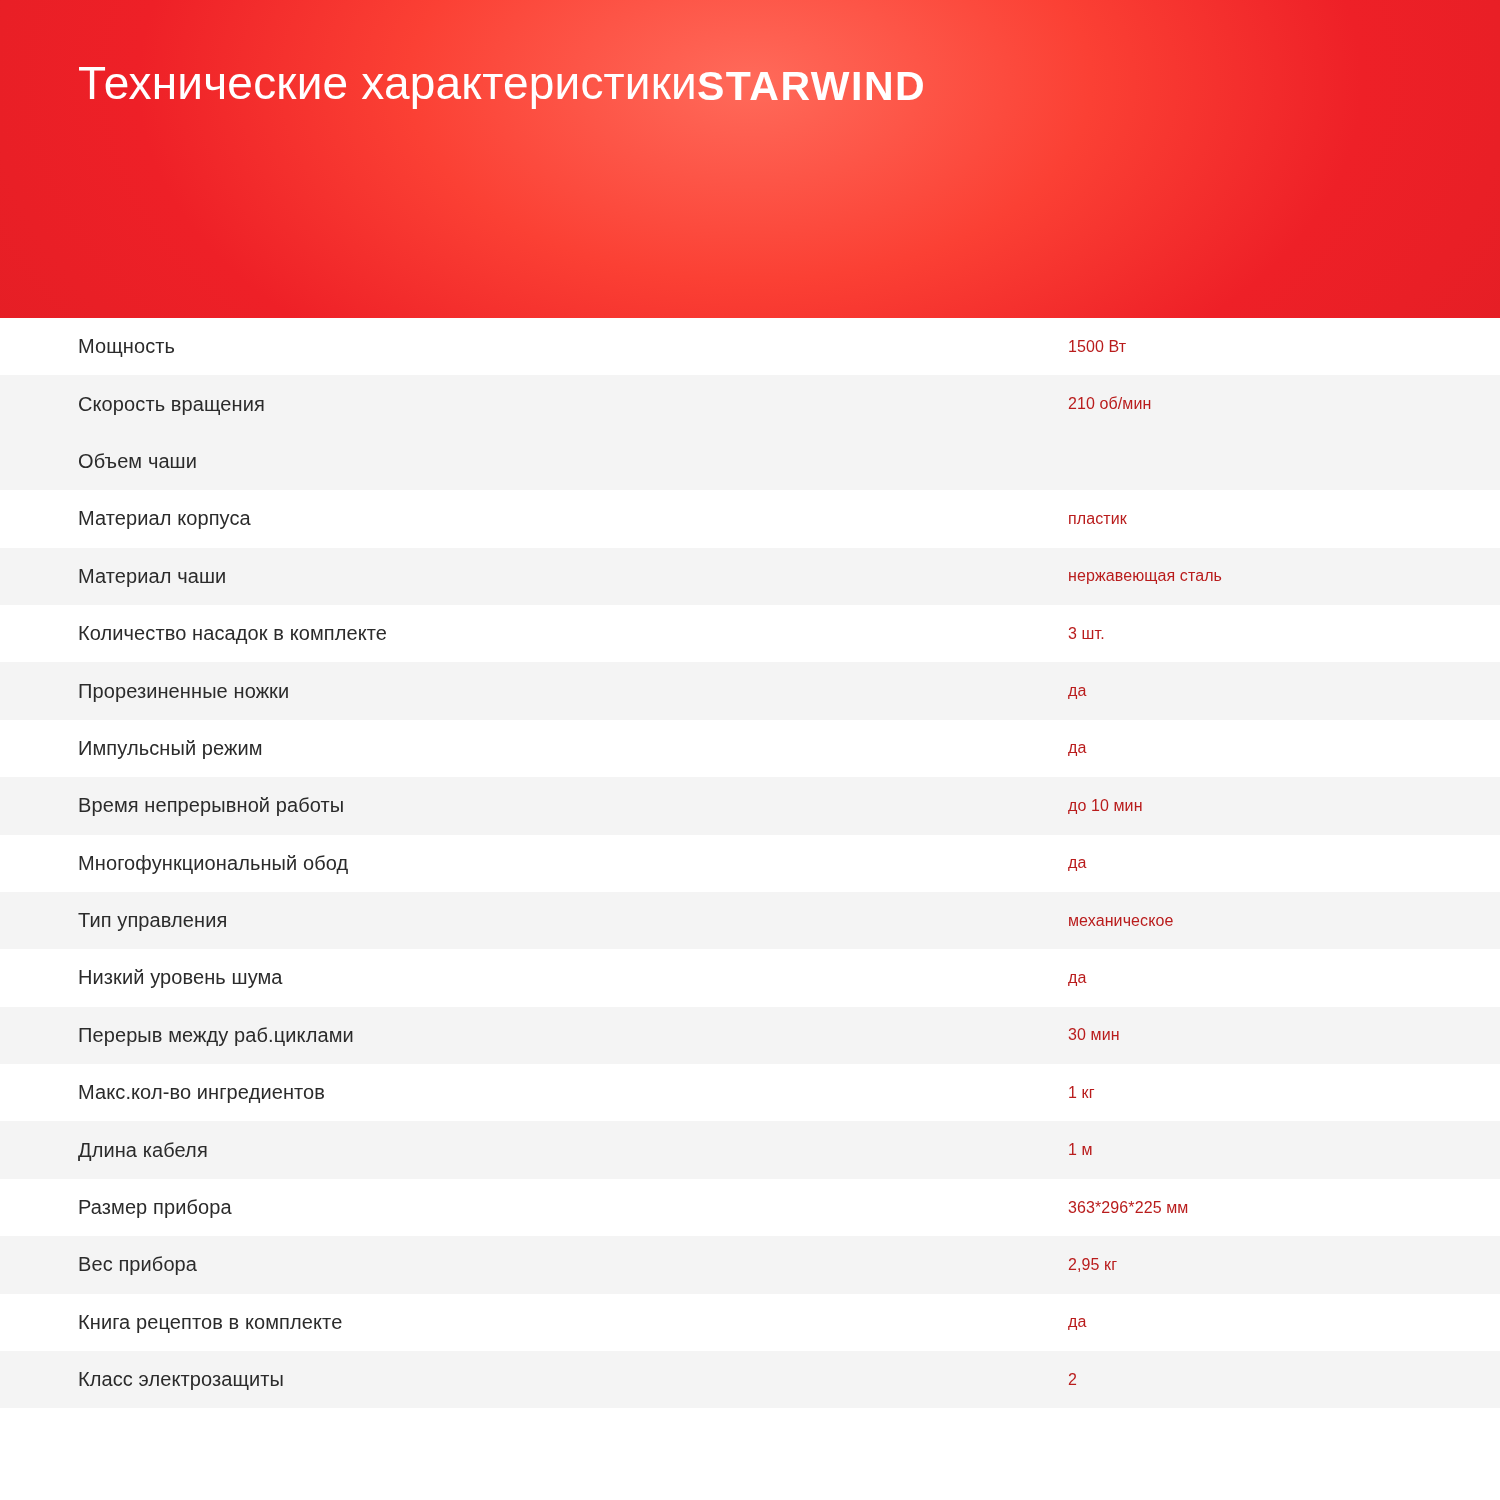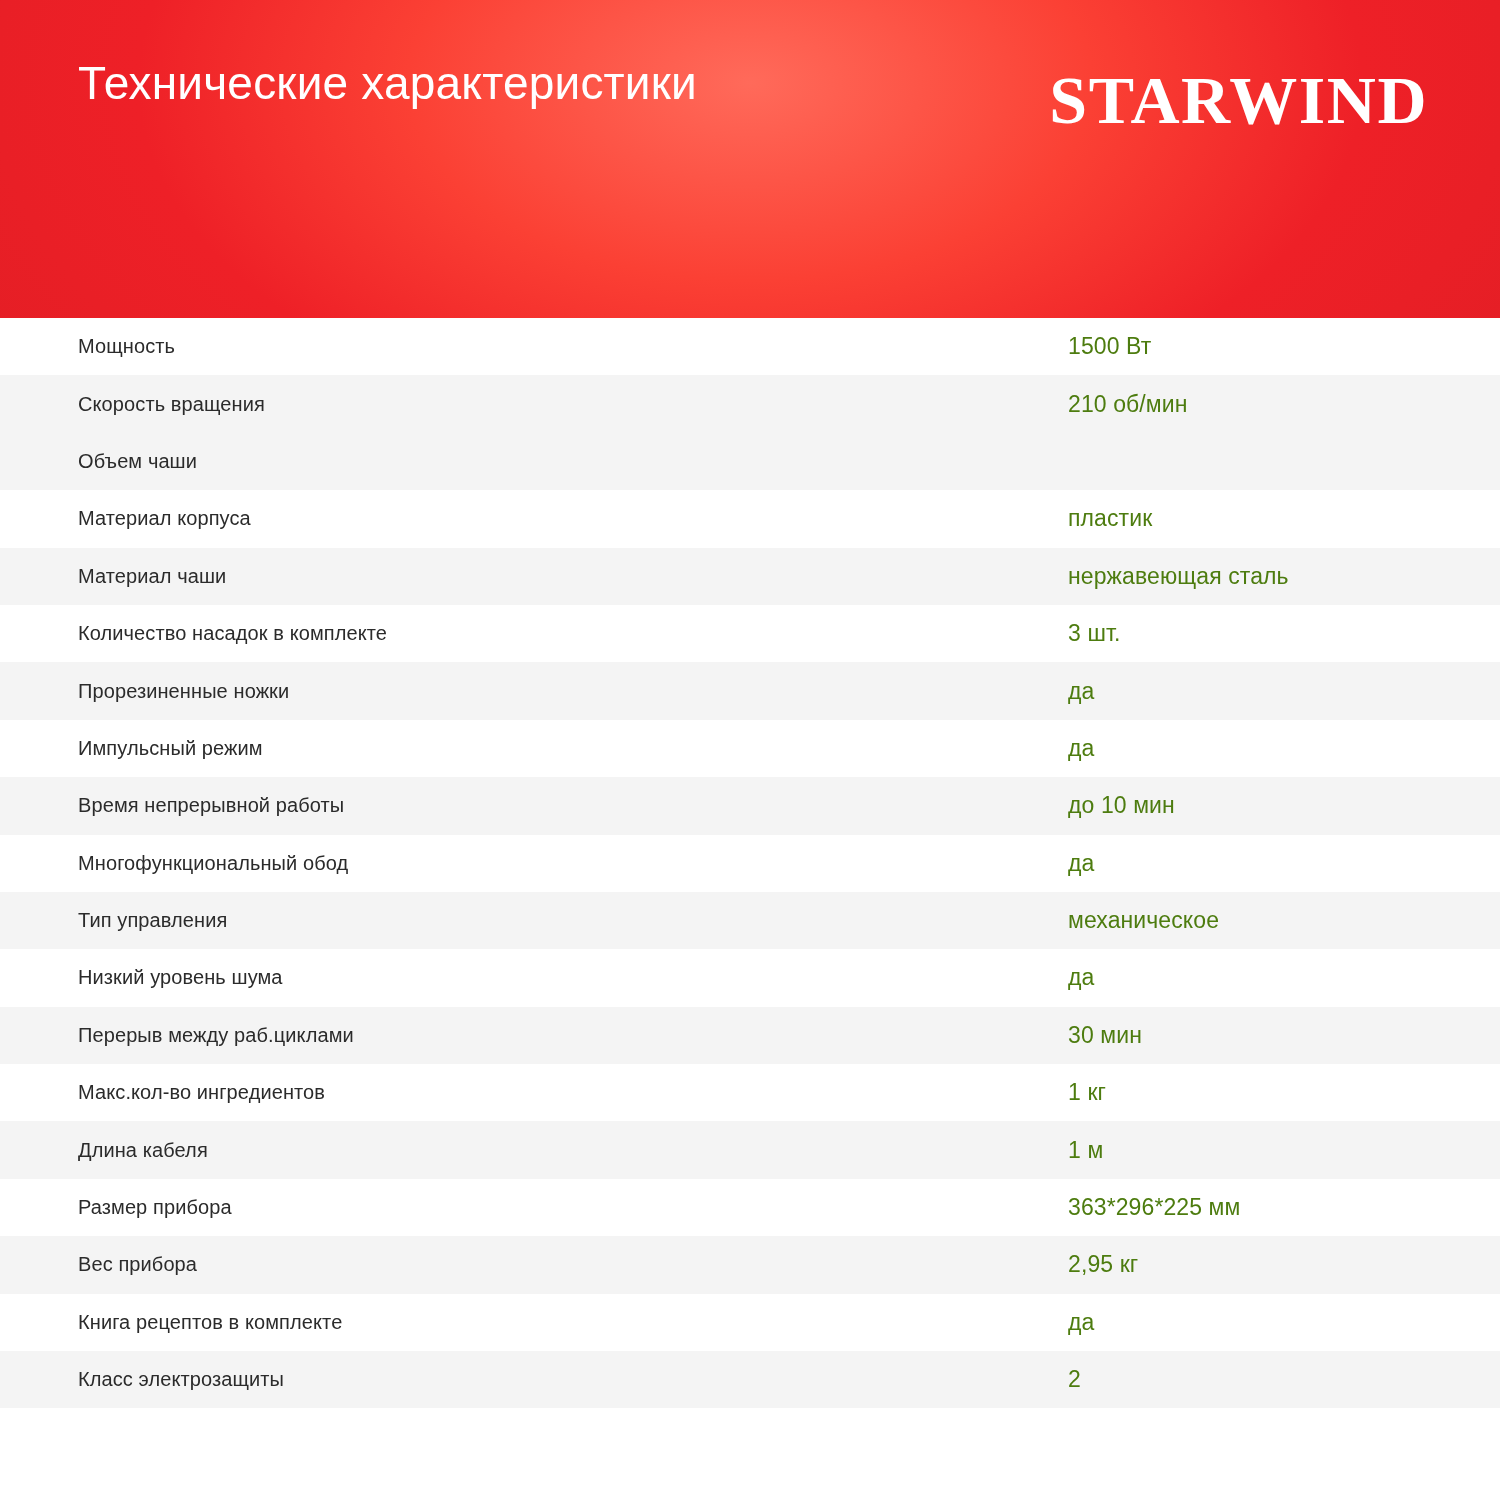--- a/index.html
+++ b/index.html
@@ -22,43 +22,42 @@
   }
   
   .header {
     height: 318px;
     position: relative;
     background: #ec2027;
     background-image:
       radial-gradient(ellipse 900px 520px at 50% 26%, #ff6a5a 0%, #fb4034 38%, #ee2027 68%, #e41e25 100%);
     display: flex;
     align-items: flex-start;
-    justify-content: space-between;
     box-sizing: border-box;
     padding: 52px 72px 0 78px;
     overflow: hidden;
   }
   .header-title {
     color: #ffffff;
     font-size: 46px;
     line-height: 1.38;
     font-weight: 400;
     letter-spacing: 0.2px;
     max-width: 620px;
     margin: 0;
   }
   .brand {
     color: #ffffff;
-    font-size: 68px;
+    font-size: 41px;
     font-weight: 800;
     letter-spacing: 1.5px;
     line-height: 1;
     margin-top: 14px;
     white-space: nowrap;
-    font-family: Liberation Serif, serif;
+    font-family: Liberation Sans, sans-serif;
   }
   
   .specs {
     flex: 1;
     display: flex;
     flex-direction: column;
     padding: 0;
   }
   .spec-row {
     display: flex;
@@ -75,22 +74,22 @@
   }
   .spec-label {
     flex: 0 0 990px;
     color: #2b2b2b;
     font-size: 20px;
     letter-spacing: 0.1px;
     white-space: nowrap;
   }
   .spec-value {
     flex: 1;
-    color: #4d7c0f;
-    font-size: 23px;
+    color: #b91c1c;
+    font-size: 16px;
     letter-spacing: 0.1px;
     white-space: nowrap;
   }
 </style>
 </head>
 <body>
 
 <div class="page">
 
   <div class="header">

